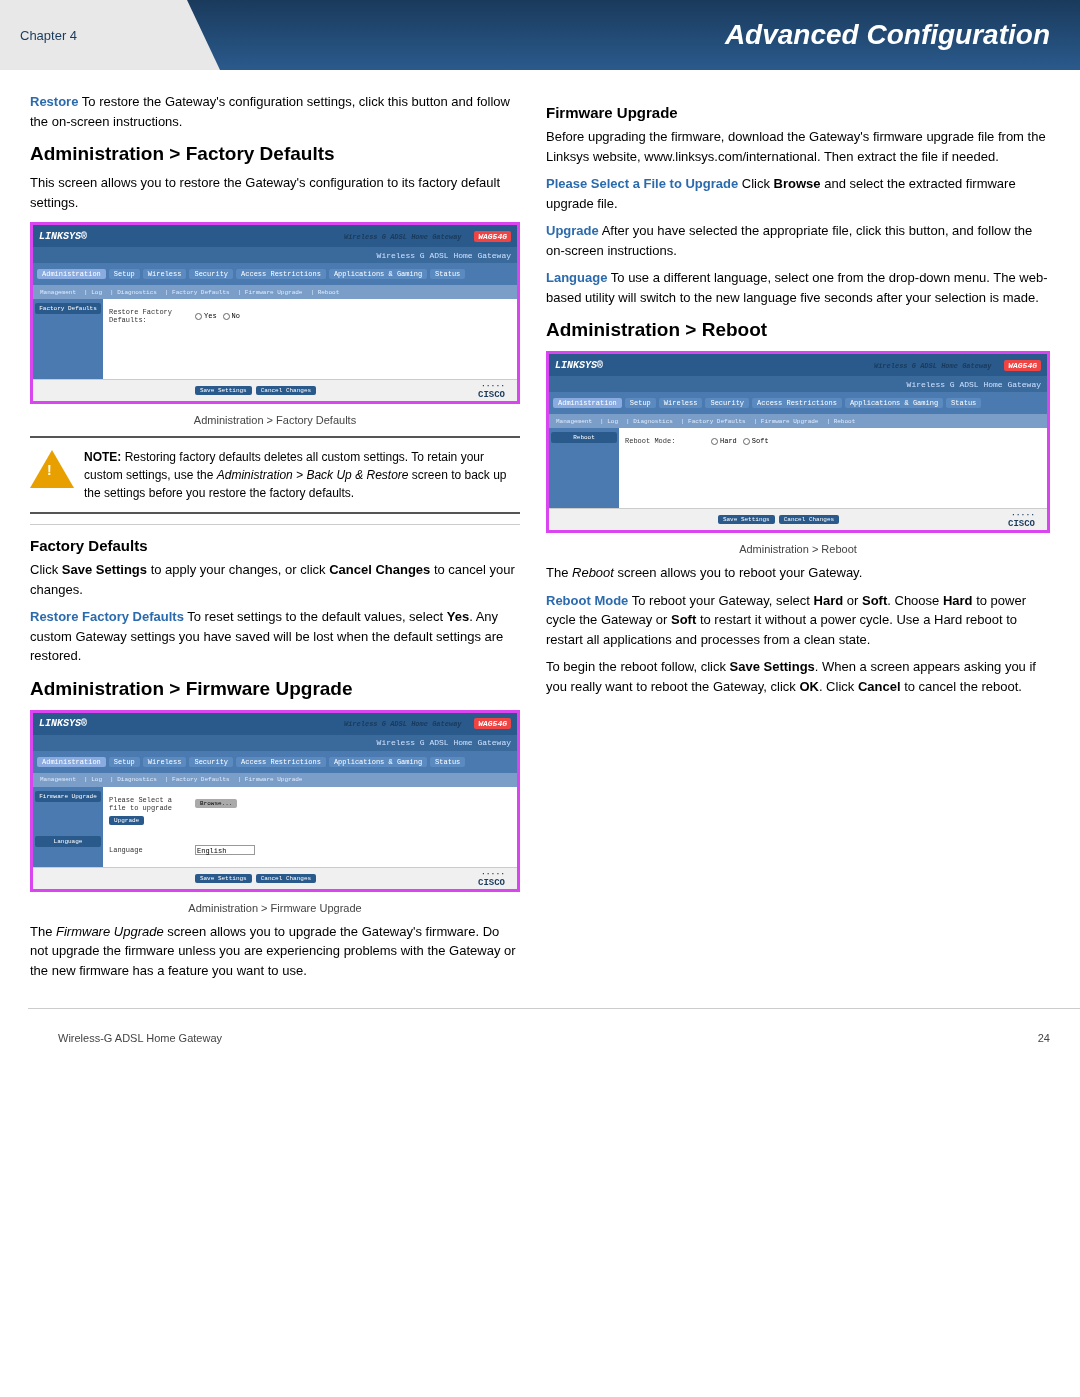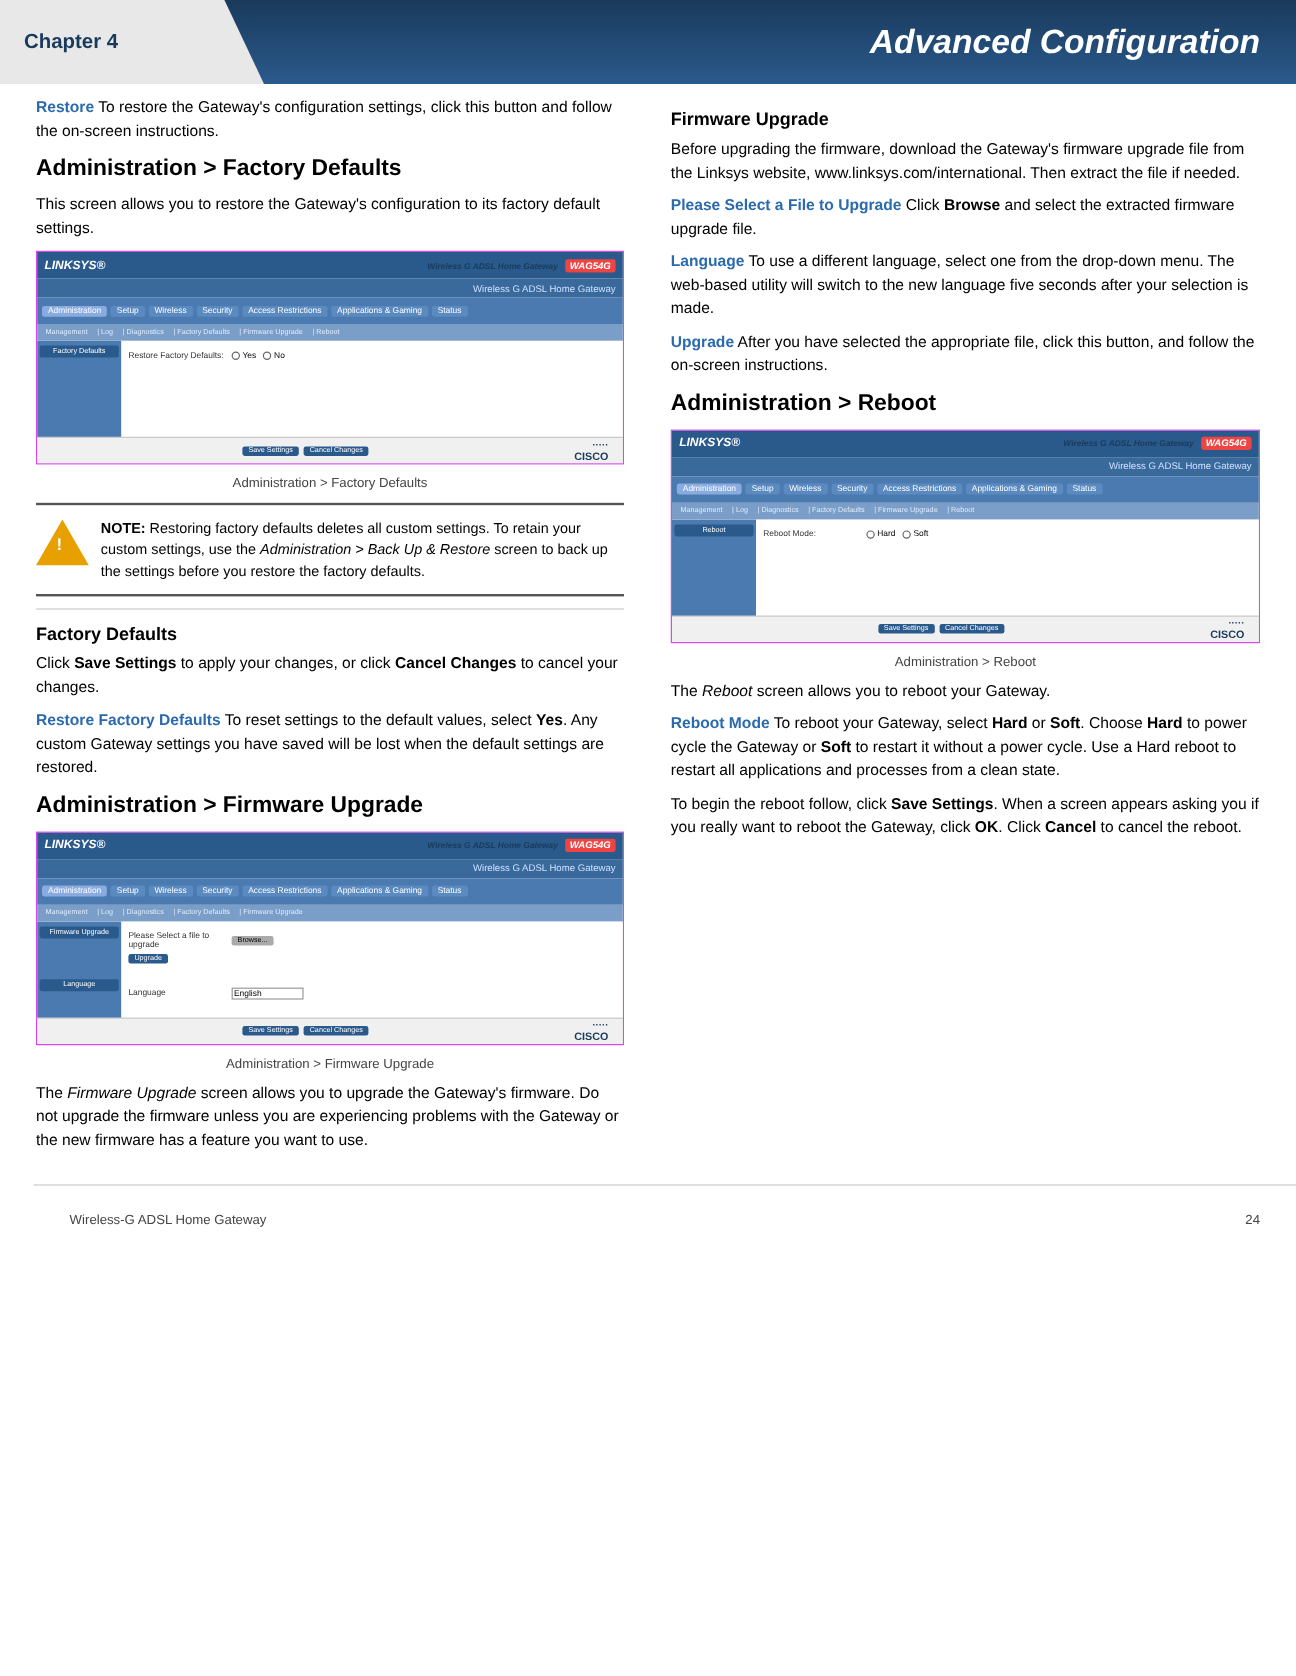--- a/index.html
+++ b/index.html
@@ -15,22 +15,22 @@
     
     .header {
       background: linear-gradient(to bottom, #1a3a5c, #2a5a8c);
       display: flex;
       align-items: stretch;
       height: 70px;
     }
     .header-chapter {
       background: #e8e8e8;
       color: #1a3a5c;
-      font-size: 17px;
-      font-weight: bold;
+      font-size: 13px;
+      font-weight: normal;
       display: flex;
       align-items: center;
       padding: 16px 20px;
       width: 220px;
       clip-path: polygon(0 0, 85% 0, 100% 100%, 0 100%);
     }
     .header-title {
       flex: 1;
       display: flex;
       align-items: center;
@@ -39,23 +39,23 @@
       font-style: italic;
     }
     .header-title span {
       color: #fff;
       font-size: 28px;
       font-weight: bold;
     }
 
     
     .content {
-      padding: 9px 30px 20px 30px;
-      display: flex;
-      gap: 39px;
+      padding: 22px 30px 20px 30px;
+      display: flex;
+      gap: 26px;
       justify-content: flex-end;
     }
     .left-col {
       width: 490px;
       flex-shrink: 0;
     }
     .right-col {
       flex: 1;
     }
 
@@ -76,25 +76,26 @@
       margin: 12px 0 6px 0;
       color: #000;
     }
     p {
       margin-bottom: 8px;
       line-height: 1.5;
     }
 
     
     .screenshot-box {
-      border: 1px solid #d946ef;
+      border: 3px solid #d946ef;
       background: #f0f0f0;
       margin: 10px 0;
       padding: 0;
       font-size: 9px;
+      font-family: Liberation Mono, monospace;
     }
     .ss-header {
       background: #2a5a8c;
       height: 22px;
       display: flex;
       align-items: center;
       justify-content: space-between;
       padding: 0 6px;
     }
     .ss-header .linksys-logo {
@@ -460,24 +461,24 @@
   </div>
 
   <div class="right-col">
 
     <div class="sub-heading">Firmware Upgrade</div>
     <p>Before upgrading the firmware, download the Gateway's firmware  upgrade  file  from  the  Linksys  website, www.linksys.com/international.  Then  extract  the  file  if needed.</p>
     <p>
       <span class="keyword-blue bold">Please Select a File to Upgrade</span><span>  Click </span><span class="bold">Browse</span><span> and select the extracted firmware upgrade file.</span>
     </p>
     <p>
+      <span class="keyword-blue bold">Upgrade</span><span>  After  you  have  selected  the  appropriate  file, click this button, and follow the on-screen instructions.</span>
+    </p>
+    <p>
       <span class="keyword-blue bold">Language</span><span>  To use a different language, select one from the drop-down menu. The web-based utility will switch to the new language five seconds after your selection is made.</span>
-    </p>
-    <p>
-      <span class="keyword-blue bold">Upgrade</span><span>  After  you  have  selected  the  appropriate  file, click this button, and follow the on-screen instructions.</span>
     </p>
 
     <div class="section-heading">Administration &gt; Reboot</div>
 
     <div class="screenshot-box">
       <div class="ss-header">
         <span class="linksys-logo">LINKSYS®</span>
         <span class="ss-cisco">Wireless G ADSL Home Gateway &nbsp; <span class="wac-badge">WAG54G</span></span>
       </div>
       <div class="ss-product-bar">

